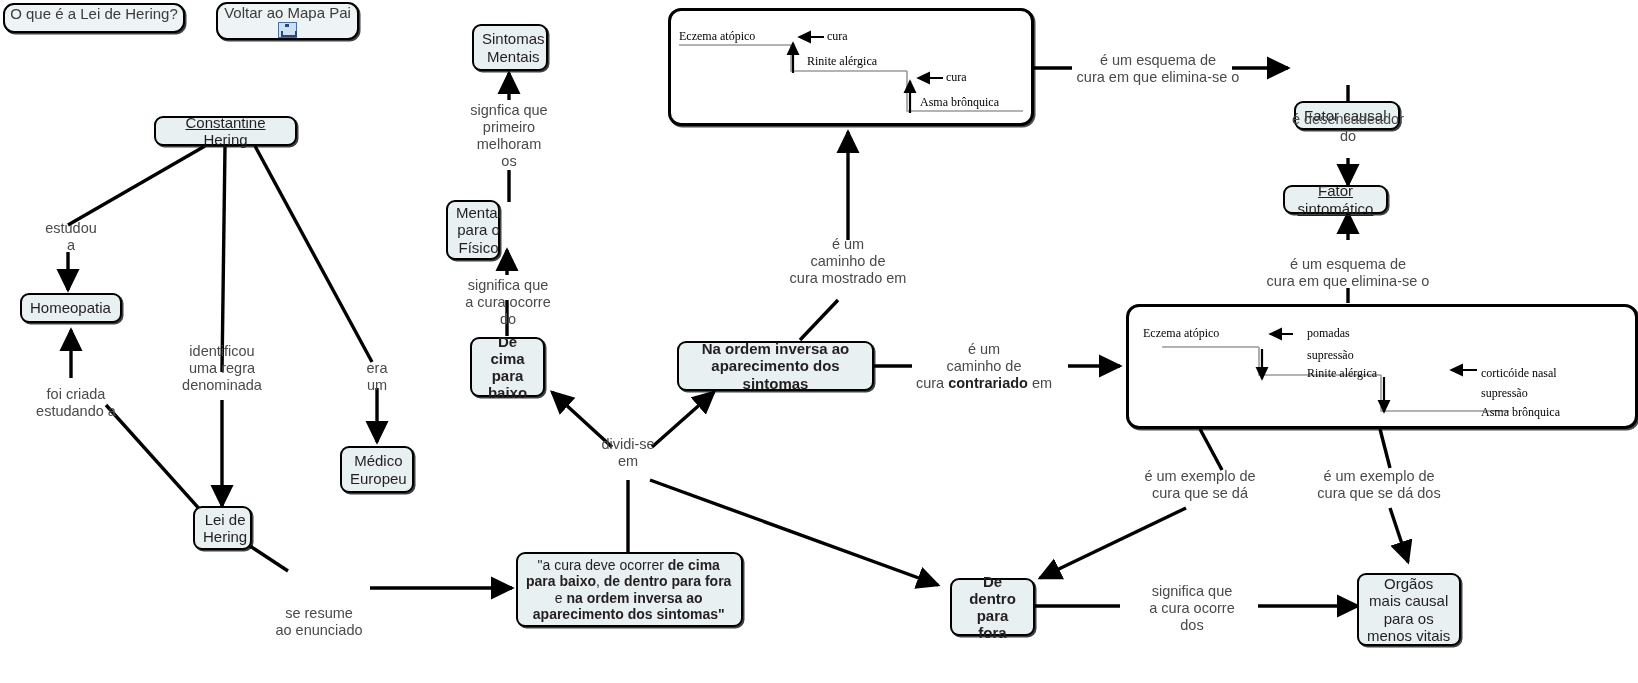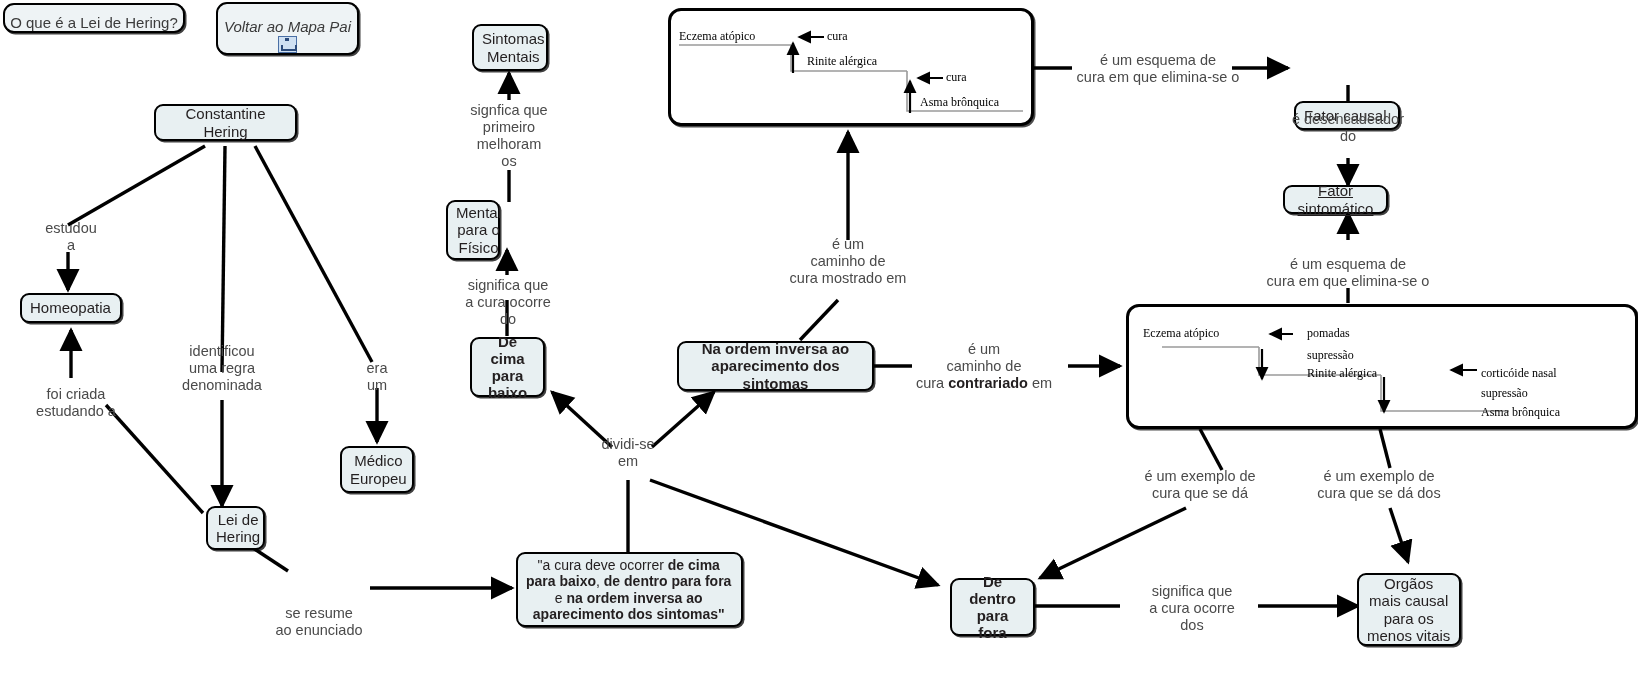--- a/index.html
+++ b/index.html
@@ -58,21 +58,21 @@
     position: absolute;
     box-sizing: border-box;
     background: #eef3f5;
     border: 2.5px solid #000000;
     border-radius: 11px;
     color: #3b3b3b;
     font-size: 15px;
     display: flex;
     flex-direction: column;
     align-items: center;
-    justify-content: flex-end;
+    justify-content: flex-start;
     text-align: center;
     box-shadow: 1.5px 1.5px 0 rgba(0,0,0,0.75);
     z-index: 5;
   }
   .minimap-icon {
     width: 17px;
     height: 15px;
     border: 1px solid #4a6fa5;
     background: #cfe0f2;
     display: block;
@@ -181,34 +181,34 @@
 
       <path d="M1034,606 L1120,606"></path>
       <path d="M1258,606 L1358,606" marker-end="url(#ah)"></path>
     </g>
   </svg>
 
   <div class="cmdbtn" style="left:3px; top:3px; width:182px; height:30px;">
     <span>O que é a Lei de Hering?</span>
   </div>
 
-  <div class="cmdbtn" style="left:216px; top:2px; width:143px; height:53px;font-style:italic;">
+  <div class="cmdbtn" style="left:216px; top:2px; width:143px; height:38px;">
     <span>Voltar ao Mapa Pai</span>
     <span class="minimap-icon"></span>
   </div>
 
-  <div class="node" style="left:154px; top:104px; width:143px; height:37px;">
+  <div class="node" style="left:154px; top:116px; width:143px; height:30px;text-decoration:underline;">
     <span>Constantine Hering</span>
   </div>
 
   <div class="node" style="left:20px; top:293px; width:102px; height:30px;">
     <span>Homeopatia</span>
   </div>
 
-  <div class="node" style="left:206px; top:506px; width:59px; height:44px;">
+  <div class="node" style="left:193px; top:506px; width:59px; height:44px;">
     <span style="white-space:pre-line;">Lei de
 Hering</span>
   </div>
 
   <div class="node" style="left:340px; top:446px; width:74px; height:47px;">
     <span style="white-space:pre-line;">Médico
 Europeu</span>
   </div>
 
   <div class="node" style="left:472px; top:24px; width:76px; height:47px;">

